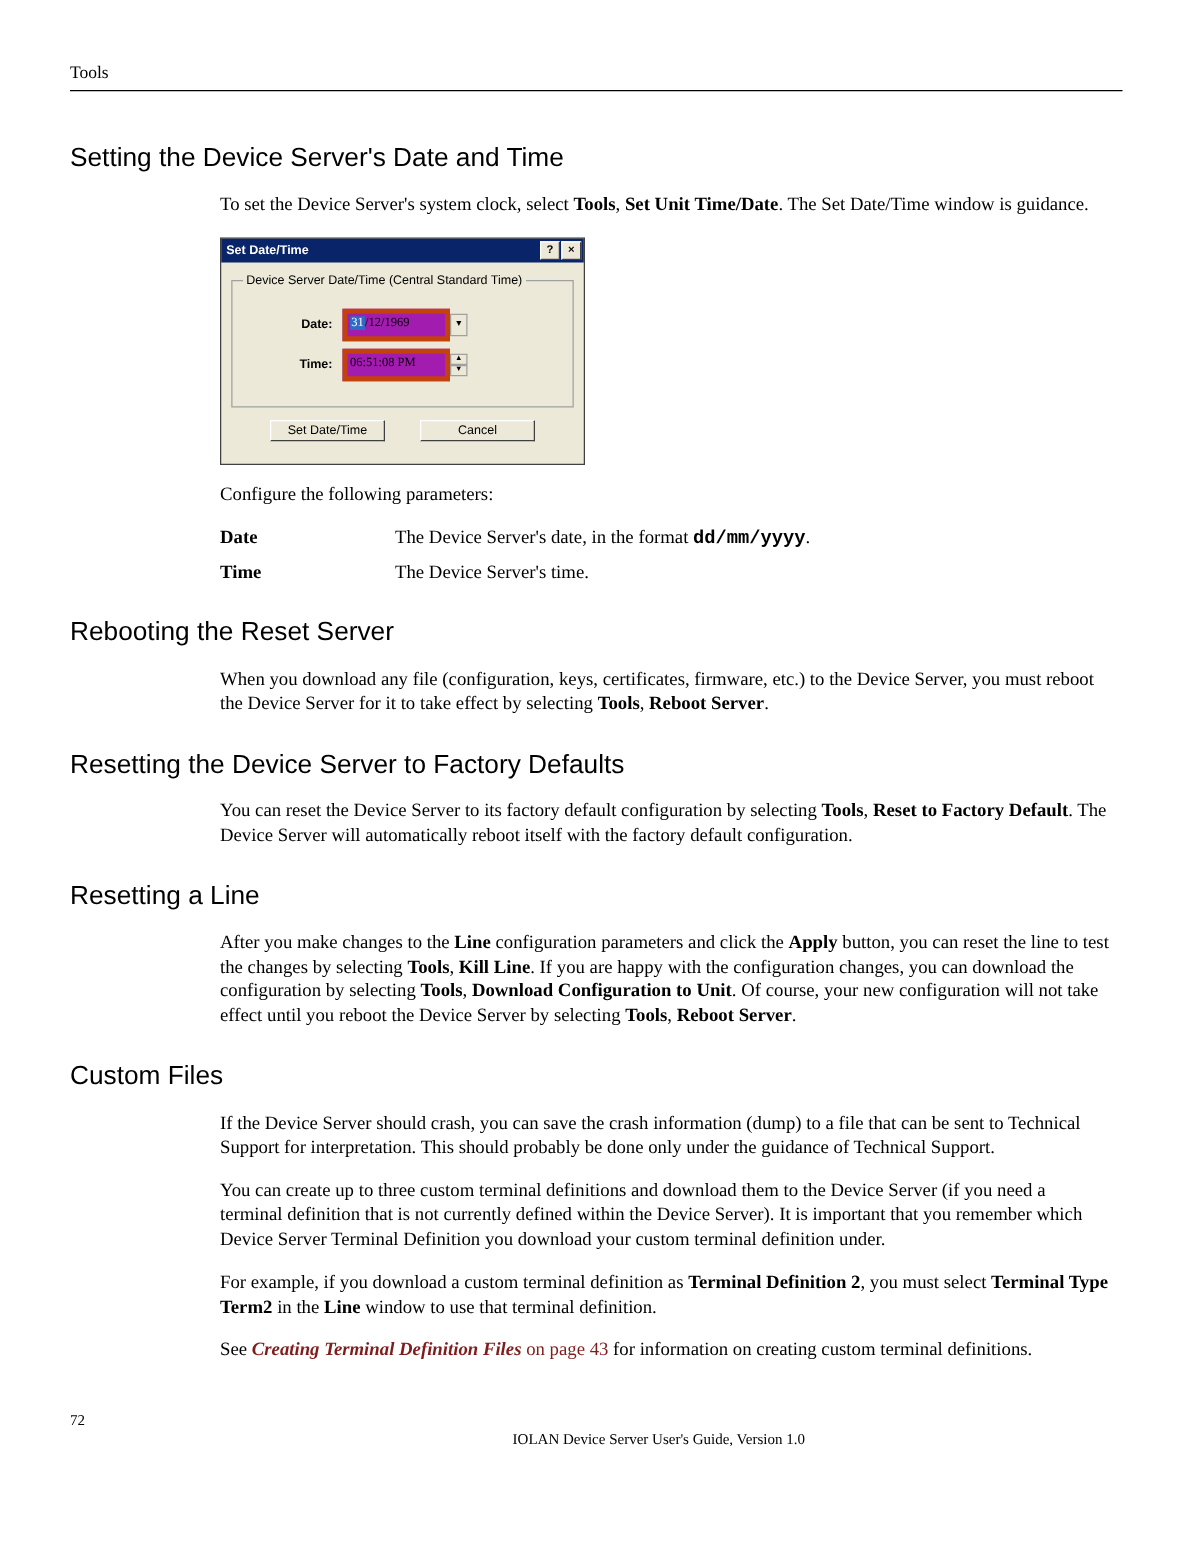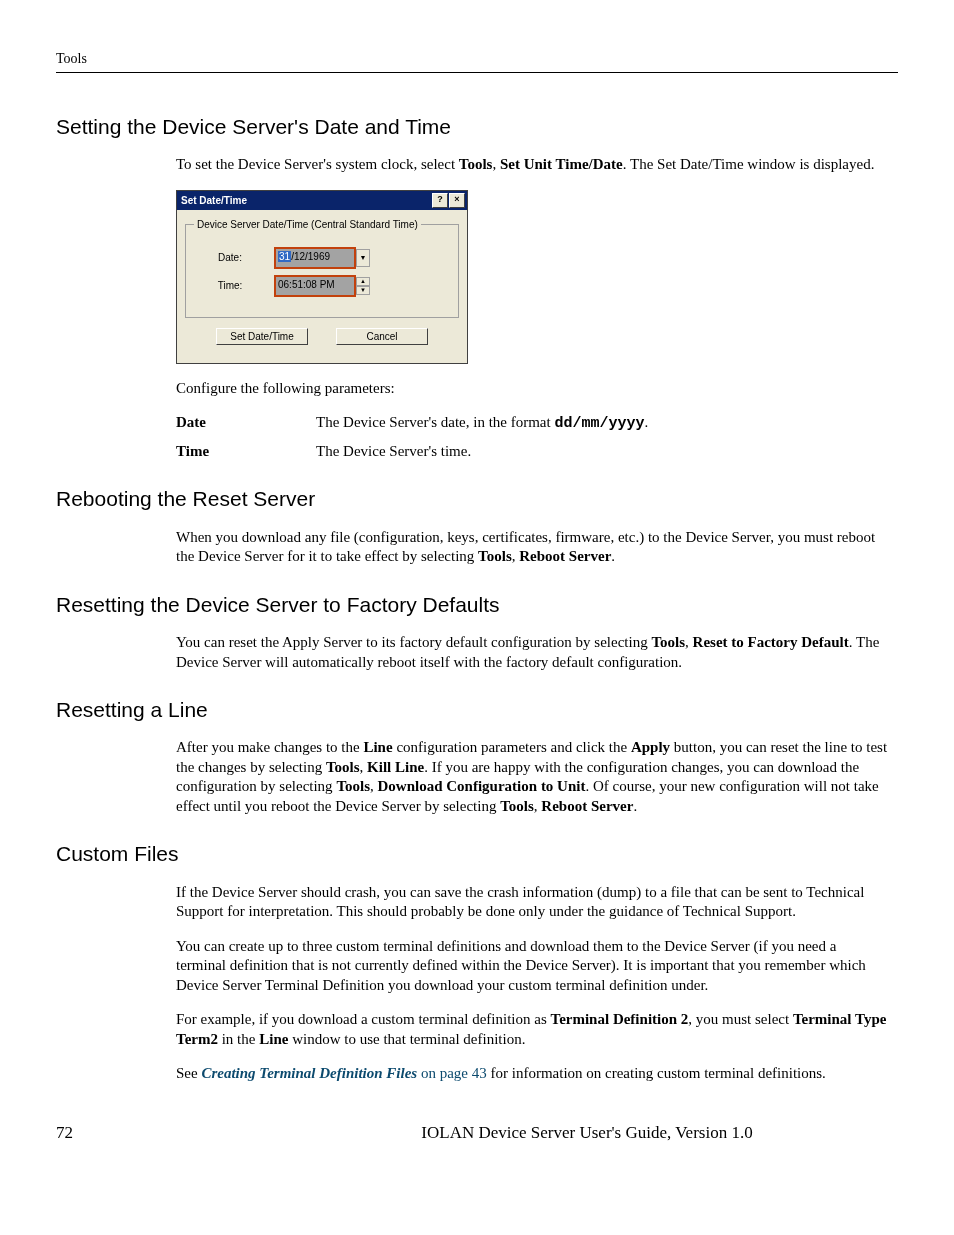--- a/index.html
+++ b/index.html
@@ -34,25 +34,26 @@
   .paramrow { display: flex; margin: 8px 0; }
   .paramlabel { font-weight: bold; width: 140px; flex: 0 0 140px; }
   .paramdesc { flex: 1; }
   h2.sub {
     font-family: Arial, Helvetica, sans-serif;
     font-weight: bold;
     color: #1a4f9c;
     font-size: 17px;
     margin: 20px 0 6px 0;
   }
-  a.xref { color: #0c4a6e; font-style: italic; font-weight: bold; text-decoration: none; }
+  a.xref { color: #7f1d1d; font-style: italic; font-weight: bold; text-decoration: none; }
   .footer {
     margin-top: 38px;
     display: flex;
-    font-size: 17px;
+    font-size: 12px;
+    flex-direction: column;
   }
   .footer .pn { width: 120px; }
   .footer .ft { flex: 1; text-align: center; padding-left: 100px; }
 
   
   .dlg {
     width: 290px;
     font-family: Tahoma, Arial, sans-serif;
     font-size: 10px;
     border: 1px solid #404040;
@@ -81,26 +82,26 @@
     font-family: Arial, sans-serif;
     font-weight: bold;
   }
   .dlg-body { padding: 8px; }
   fieldset.grp {
     border: 1px solid #a0a0a0;
     margin: 0; padding: 10px 11px 14px 8px;
   }
   fieldset.grp legend { font-size: 10px; padding: 0 3px; }
   .frow { display:flex; align-items:center; margin: 6px 0; }
-  .flab { width: 72px; text-align:center; padding-right:8px; }
+  .flab { width: 72px; text-align:right; padding-right:8px;font-weight:bold; }
   .finput {
-    font-family: Liberation Sans, sans-serif;
+    font-family: Liberation Serif, serif;
     font-size: 10px;
-    border: 2px solid #c2410c;
-    background:#a3a3a3;
+    border: 4px solid #c2410c;
+    background:#a21caf;
     height:16px; padding:1px 2px;
     width: 74px;
   }
   .ddbtn, .spbtn {
     width:14px; height:18px;
     border:1px solid #a0a0a0;
     background:#ece9d8;
     display:inline-flex; align-items:center; justify-content:center;
     font-size:7px;
     box-sizing:border-box;
@@ -123,21 +124,21 @@
 </head>
 <body>
 
 <div class="hdr">
   <span>Tools</span>
 </div>
 
 <h1 class="sec">Setting the Device Server's Date and Time</h1>
 <div class="indent">
   <p>
-    <span>To set the Device Server's system clock, select </span><span class="bold">Tools</span><span>, </span><span class="bold">Set Unit Time/Date</span><span>. The Set Date/Time window is displayed.</span>
+    <span>To set the Device Server's system clock, select </span><span class="bold">Tools</span><span>, </span><span class="bold">Set Unit Time/Date</span><span>. The Set Date/Time window is guidance.</span>
   </p>
 
   <div class="dlg">
     <div class="dlg-title">
       <span class="t">Set Date/Time</span>
       <span class="sysbtn">?</span>
       <span class="sysbtn">×</span>
     </div>
     <div class="dlg-body">
       <fieldset class="grp">
@@ -179,21 +180,21 @@
 <h1 class="sec">Rebooting the Reset Server</h1>
 <div class="indent">
   <p>
     <span>When you download any file (configuration, keys, certificates, firmware, etc.) to the Device Server, you must reboot the Device Server for it to take effect by selecting </span><span class="bold">Tools</span><span>, </span><span class="bold">Reboot Server</span><span>.</span>
   </p>
 </div>
 
 <h1 class="sec">Resetting the Device Server to Factory Defaults</h1>
 <div class="indent">
   <p>
-    <span>You can reset the Apply Server to its factory default configuration by selecting </span><span class="bold">Tools</span><span>, </span><span class="bold">Reset to Factory Default</span><span>. The Device Server will automatically reboot itself with the factory default configuration.</span>
+    <span>You can reset the Device Server to its factory default configuration by selecting </span><span class="bold">Tools</span><span>, </span><span class="bold">Reset to Factory Default</span><span>. The Device Server will automatically reboot itself with the factory default configuration.</span>
   </p>
 </div>
 
 <h1 class="sec">Resetting a Line</h1>
 <div class="indent">
   <p>
     <span>After you make changes to the </span><span class="bold">Line</span><span> configuration parameters and click the </span><span class="bold">Apply</span><span> button, you can reset the line to test the changes by selecting </span><span class="bold">Tools</span><span>, </span><span class="bold">Kill Line</span><span>. If you are happy with the configuration changes, you can download the configuration by selecting </span><span class="bold">Tools</span><span>, </span><span class="bold">Download Configuration to Unit</span><span>. Of course, your new configuration will not take effect until you reboot the Device Server by selecting </span><span class="bold">Tools</span><span>, </span><span class="bold">Reboot Server</span><span>.</span>
   </p>
 </div>
 

